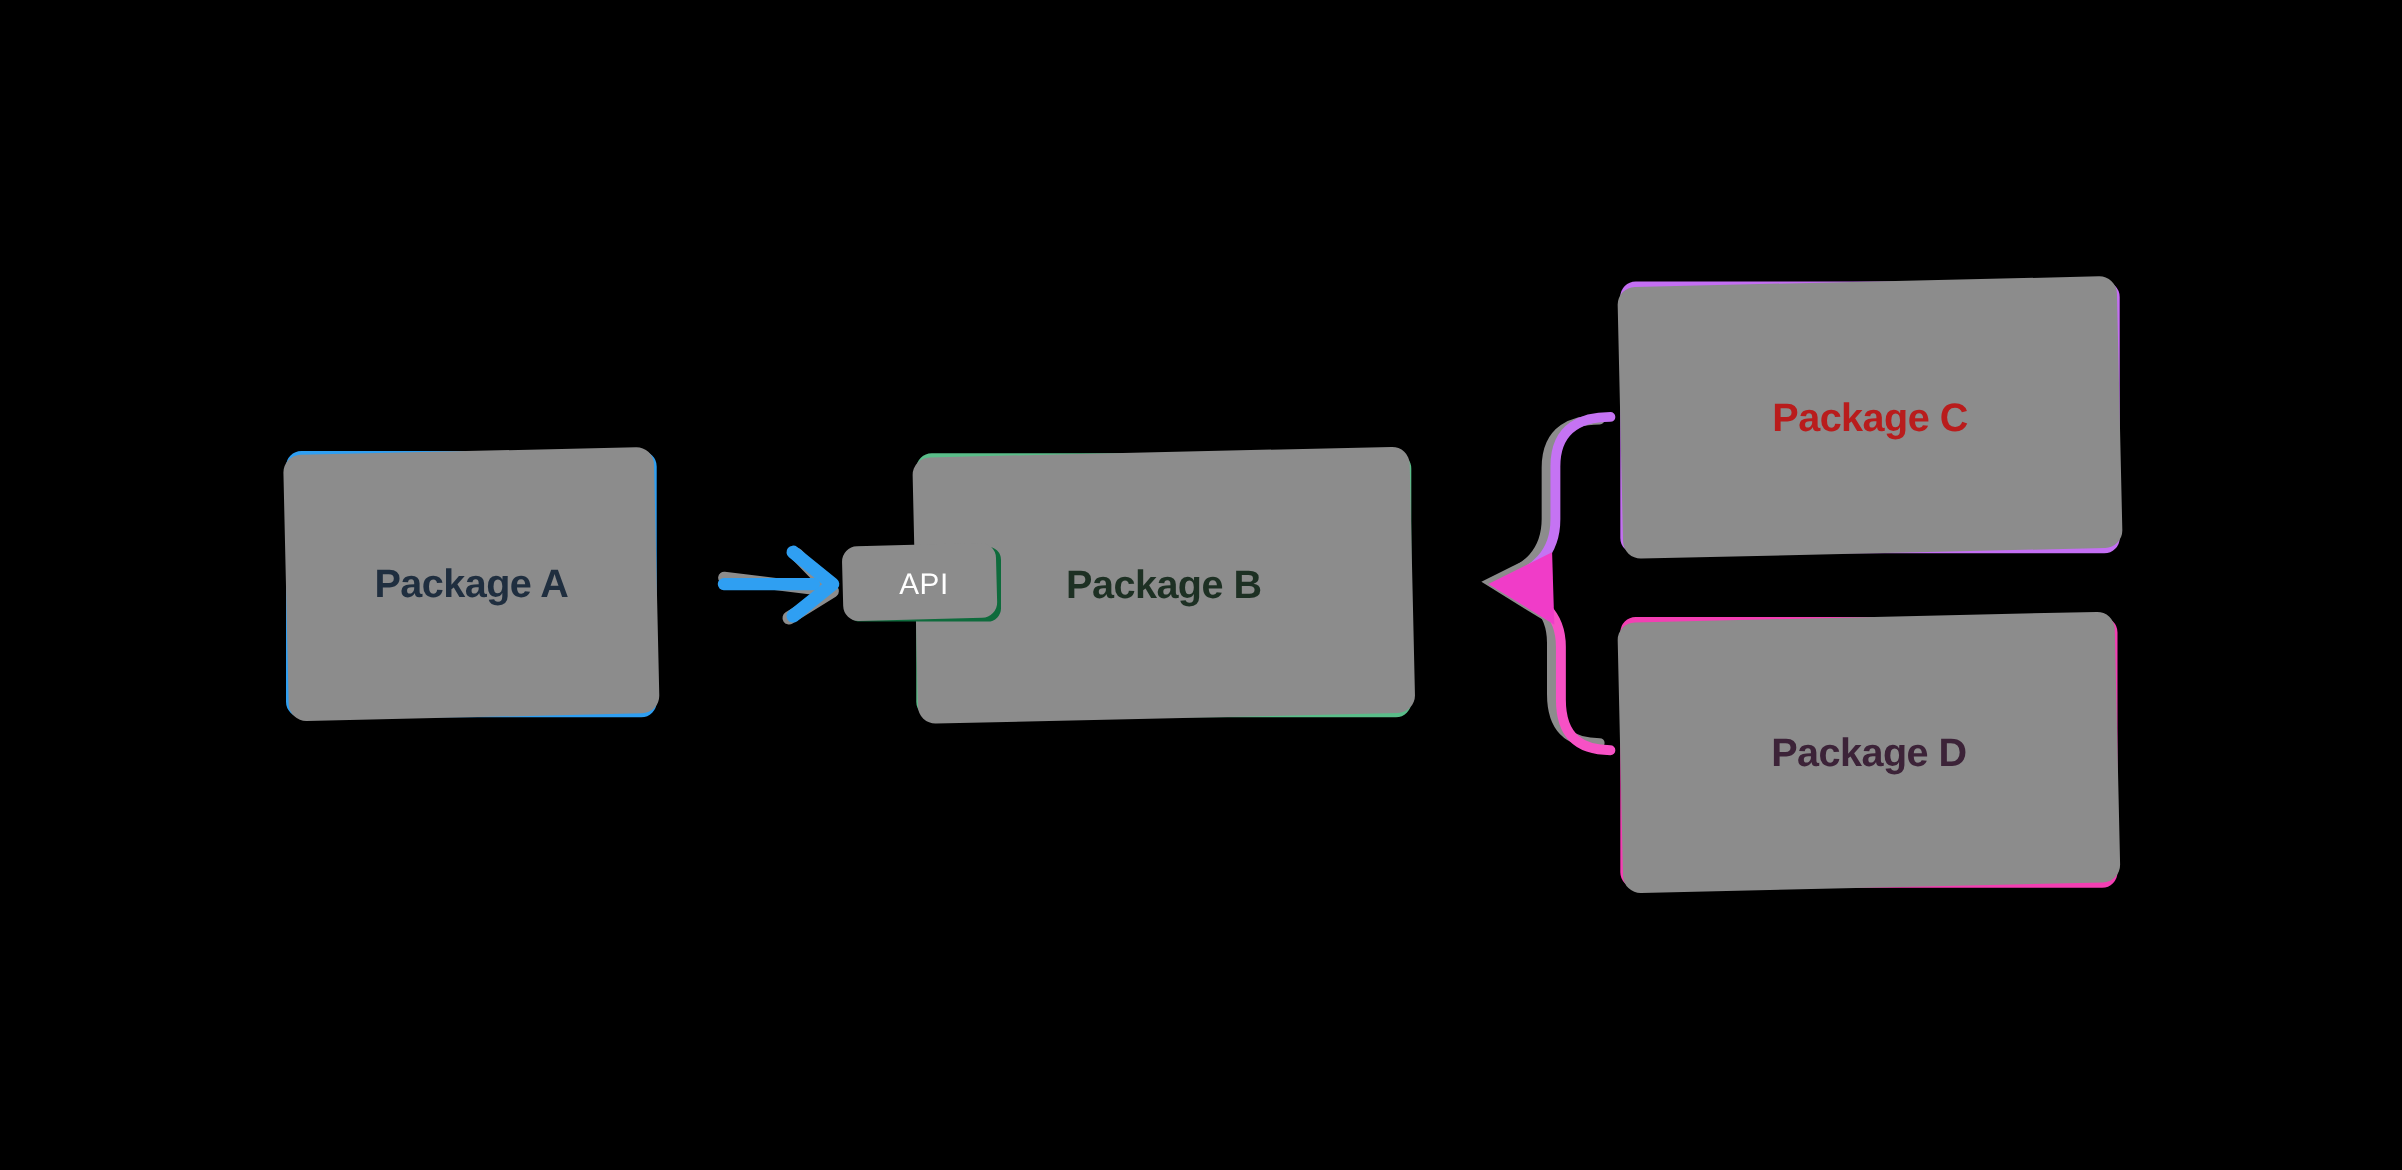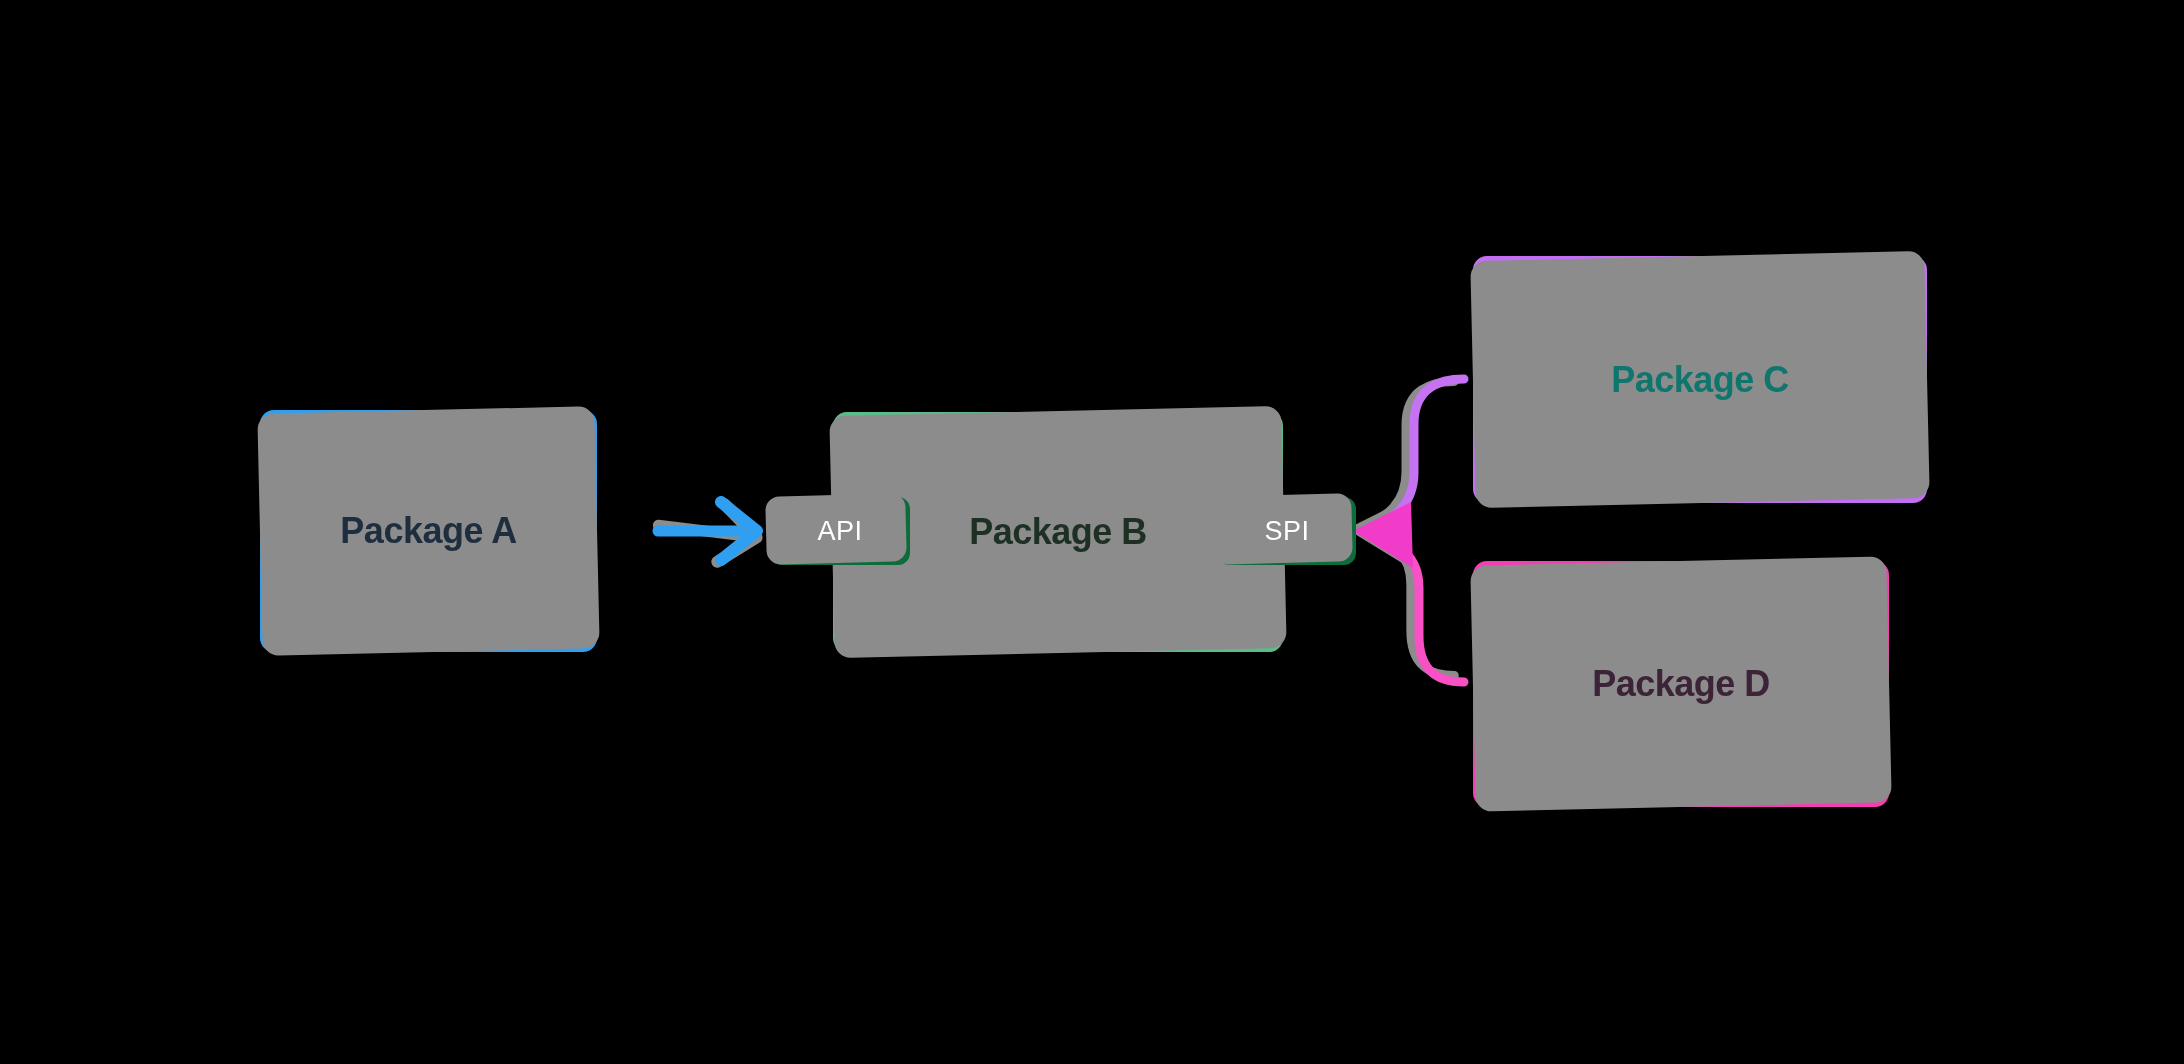--- a/index.html
+++ b/index.html
@@ -50,22 +50,22 @@
     letter-spacing: -0.5px;
   }
   .node-a { left: 260px; top: 410px; width: 337px; height: 242px;
             background: #BEE2FB; border: 7px solid #2F9FF2; }
   .node-a .node-label { color: #1F2E3F; }
   .node-b { left: 833px; top: 412px; width: 450px; height: 240px;
             background: #B2F1C7; border: 6px solid #5ABD89; }
   .node-b .node-label { color: #1D3023; }
   .node-c { left: 1473px; top: 256px; width: 454px; height: 247px;
             background: #E6CFFA; border: 7px solid #C46FF3; }
-  .node-c .node-label { color: #0f766e; }
-  .node-d { left: 1473px; top: 561px; width: 416px; height: 246px;
+  .node-c .node-label { color: #b91c1c; }
+  .node-d { left: 1473px; top: 561px; width: 452px; height: 246px;
             background: #fef9c3; border: 7px solid #F33FB3; }
   .node-d .node-label { color: #3C2338; }
 
   
   .badge {
     position: absolute;
     box-sizing: border-box;
     border-radius: 12px;
     display: flex;
     align-items: center;
@@ -133,17 +133,14 @@
   </div>
 
   <div class="node node-d">
     <span class="node-label">Package D</span>
   </div>
 
   <div class="badge badge-api">
     <span class="badge-label">API</span>
   </div>
 
-  <div class="badge badge-spi">
-    <span class="badge-label">SPI</span>
-  </div>
 
 </div>
 
 </body></html>

